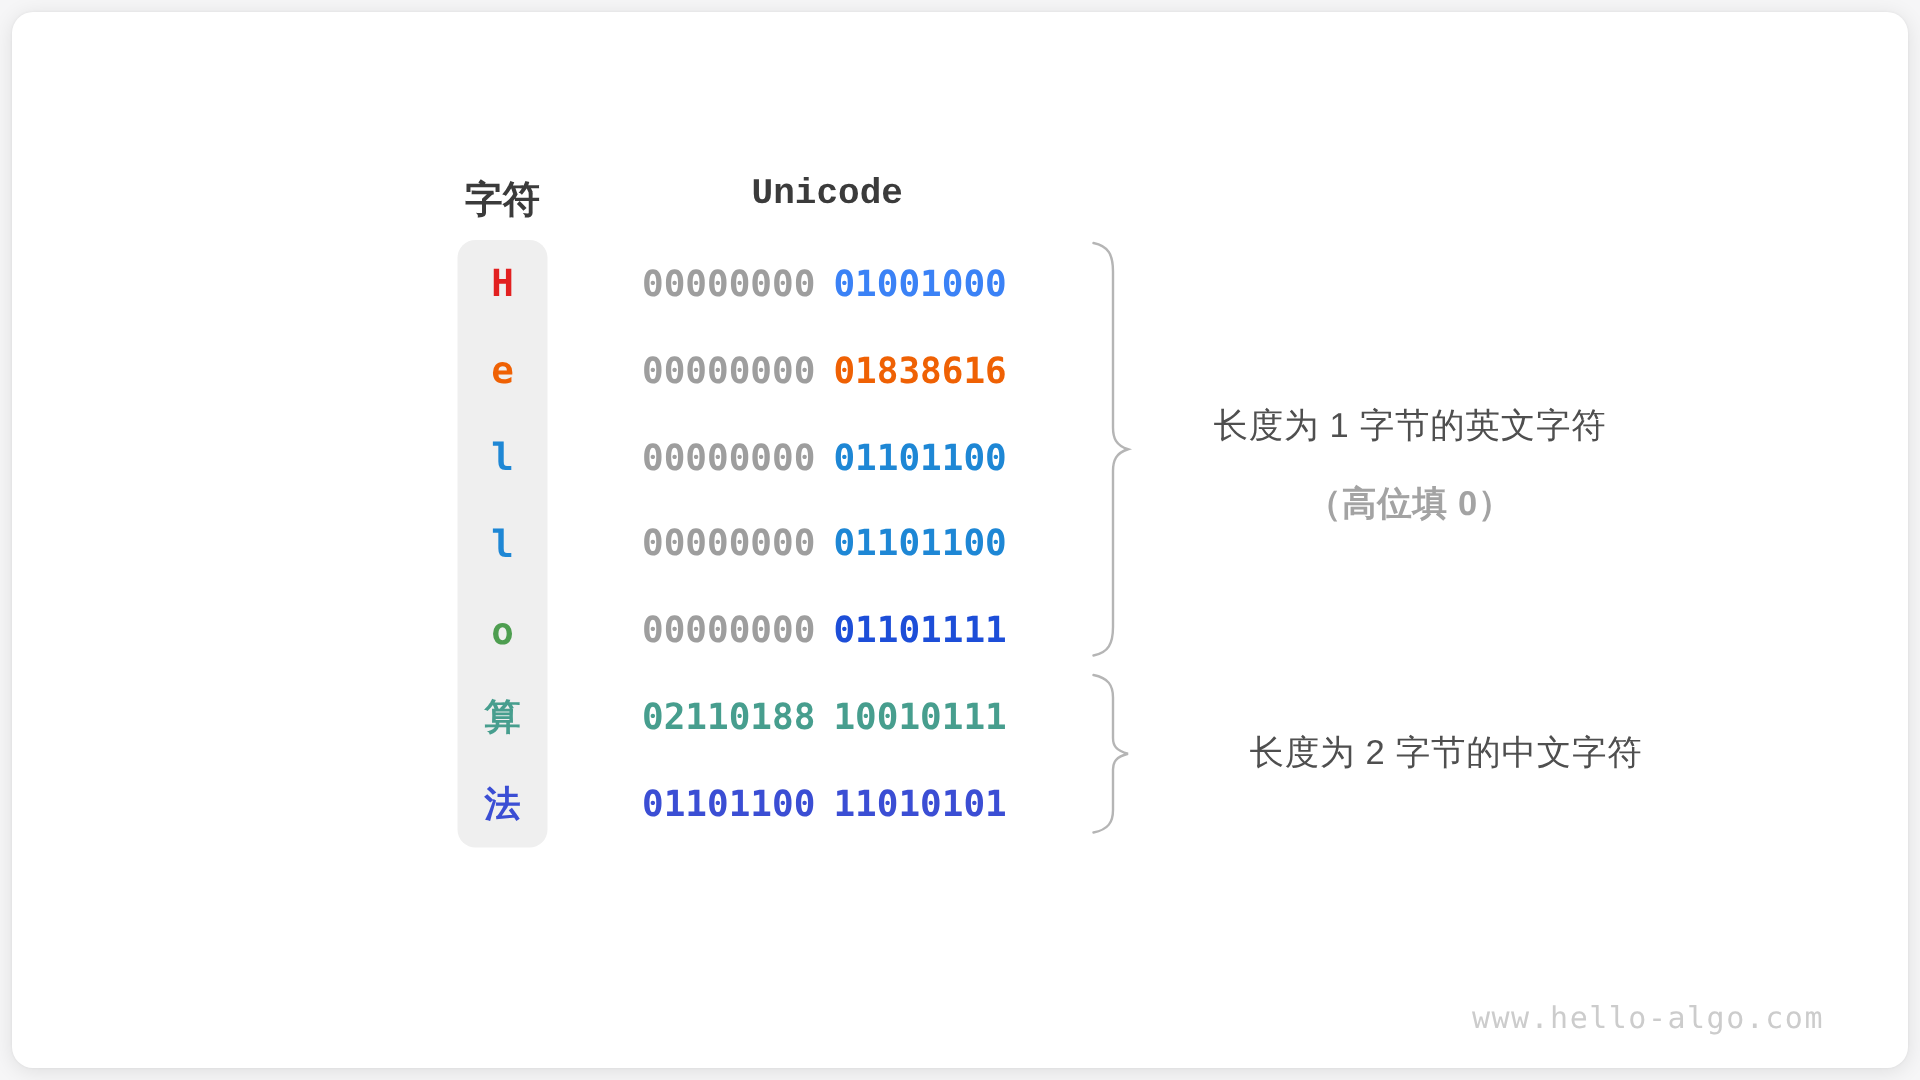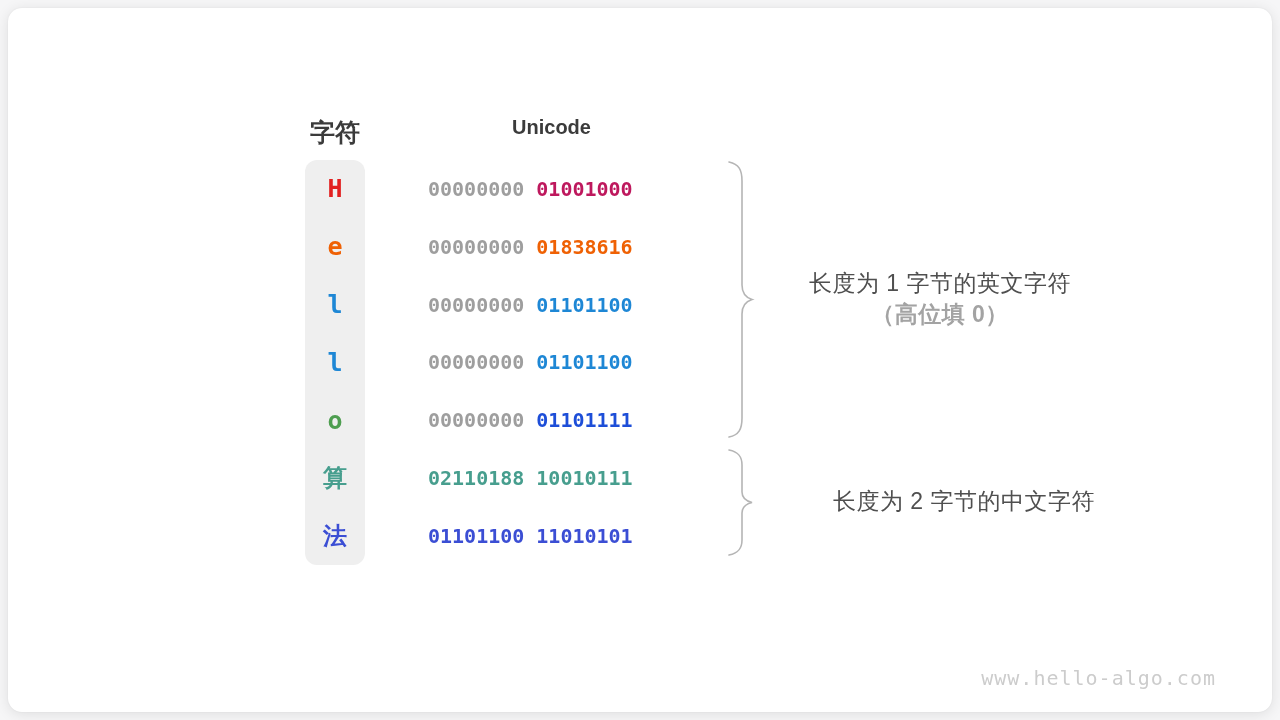--- a/index.html
+++ b/index.html
@@ -21,22 +21,22 @@
   .hdr {
     font-weight: bold;
     font-size: 25px;
     color: #3b3b3b;
     text-align: center;
     white-space: nowrap;
   }
   .hdr-char { left: 297px; top: 108px; width: 60px; }
   .hdr-unicode {
     left: 420px; top: 108px; width: 247px;
-    font-family: Liberation Sans, sans-serif;
-    font-size: 20px;
+    font-family: Liberation Mono, monospace;
+    font-size: 24px;
   }
 
   .char-col {
     left: 297px; top: 152px;
     width: 60px; height: 405px;
     border-radius: 12px;
     display: grid;
     grid-template-rows: repeat(7, 1fr);
   }
   .char-cell {
@@ -57,21 +57,21 @@
     width: 260px; height: 405px;
     display: grid;
     grid-template-rows: repeat(7, 1fr);
   }
   .bin-row {
     display: flex;
     align-items: center;
     gap: 12px;
     font-family: "DejaVu Sans Mono", "Liberation Mono", monospace;
     font-weight: bold;
-    font-size: 20px;
+    font-size: 24px;
     white-space: nowrap;
   }
 
   .brace { overflow: visible; }
   .brace path {
     fill: none;
     stroke: currentColor;
     stroke-width: 1.6;
     stroke-linecap: round;
   }
@@ -80,21 +80,21 @@
 
   .anno {
     width: 340px;
     text-align: center;
     font-size: 23px;
     font-weight: 500;
     white-space: nowrap;
     letter-spacing: 0.5px;
   }
   .anno-1 { left: 762px; top: 260px; }
-  .anno-1 .muted { margin-top: 0; font-weight: bold; }
+  .anno-1 .muted { margin-top: 21px; font-weight: bold; }
   .anno-2 { left: 786px; top: 478px; }
 
   .watermark {
     right: 56px; bottom: 22px;
     font-family: "DejaVu Sans Mono", "Liberation Mono", monospace;
     font-size: 20px;
     letter-spacing: 1px;
   }
 </style>
 </head>
@@ -112,21 +112,21 @@
       <div class="char-cell" style="color: rgb(30, 135, 213);">l</div>
       <div class="char-cell" style="color: rgb(30, 135, 213);">l</div>
       <div class="char-cell" style="color: rgb(78, 158, 80);">o</div>
       <div class="char-cell cjk" style="color: rgb(71, 158, 142);">算</div>
       <div class="char-cell cjk" style="color: rgb(59, 78, 212);">法</div>
     </div>
 
   <div class="bin-col" id="bin-col">
       <div class="bin-row">
         <span style="color: rgb(158, 158, 158);">00000000</span>
-        <span style="color: #be185d;">01001000</span>
+        <span style="color: #3b82f6;">01001000</span>
       </div>
       <div class="bin-row">
         <span style="color: rgb(158, 158, 158);">00000000</span>
         <span style="color: rgb(239, 97, 4);">01838616</span>
       </div>
       <div class="bin-row">
         <span style="color: rgb(158, 158, 158);">00000000</span>
         <span style="color: rgb(30, 135, 213);">01101100</span>
       </div>
       <div class="bin-row">

